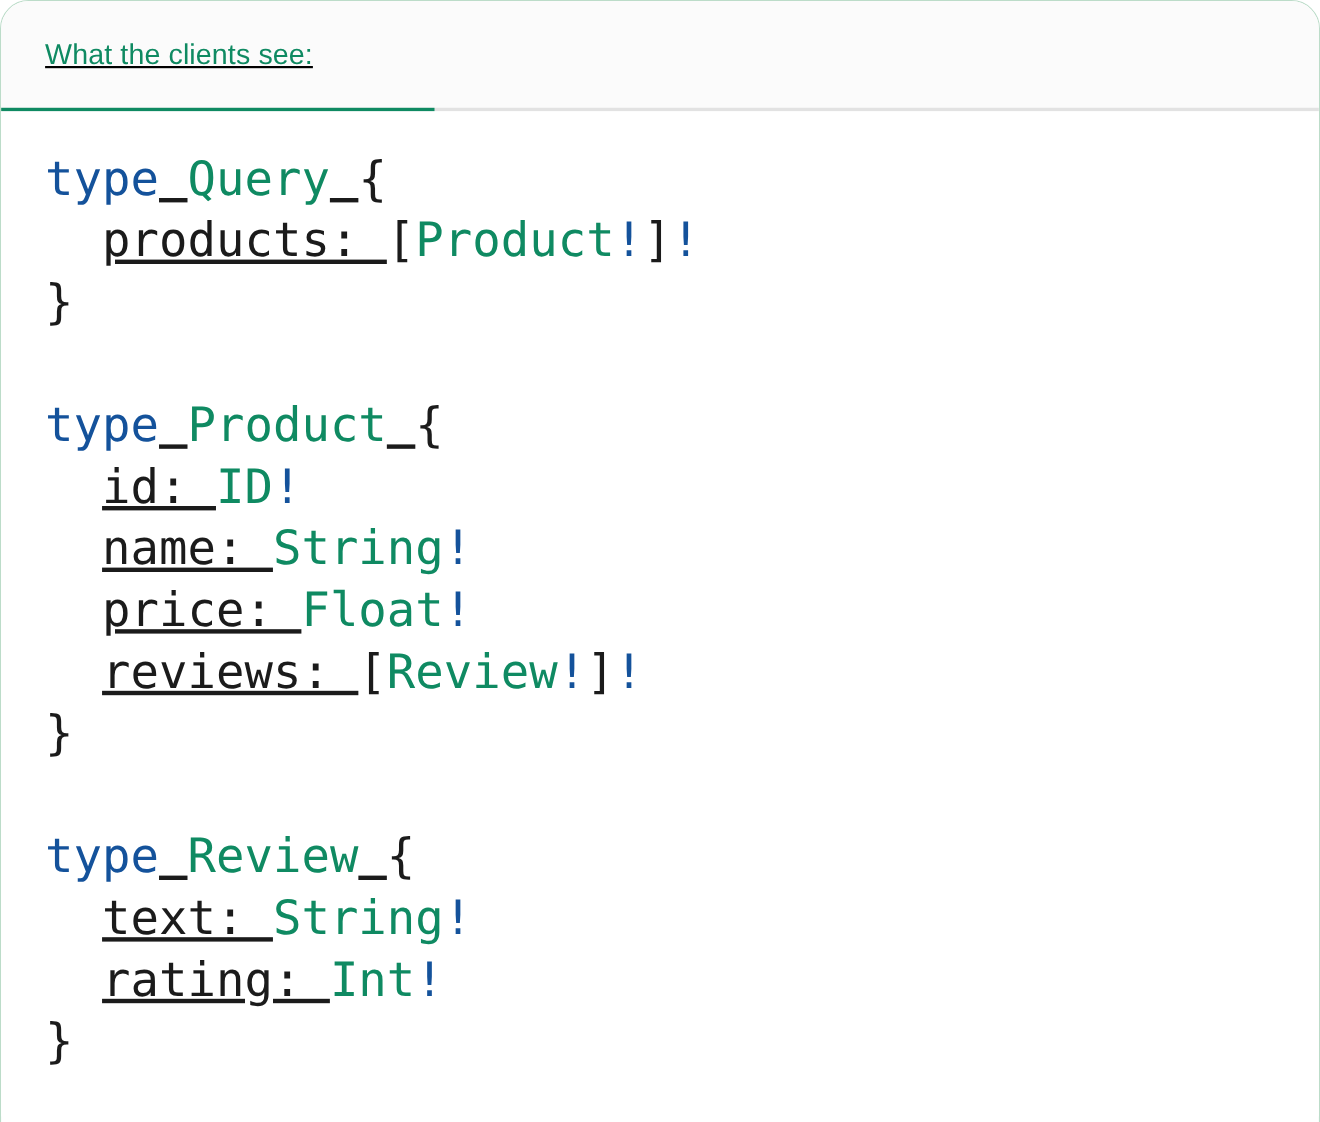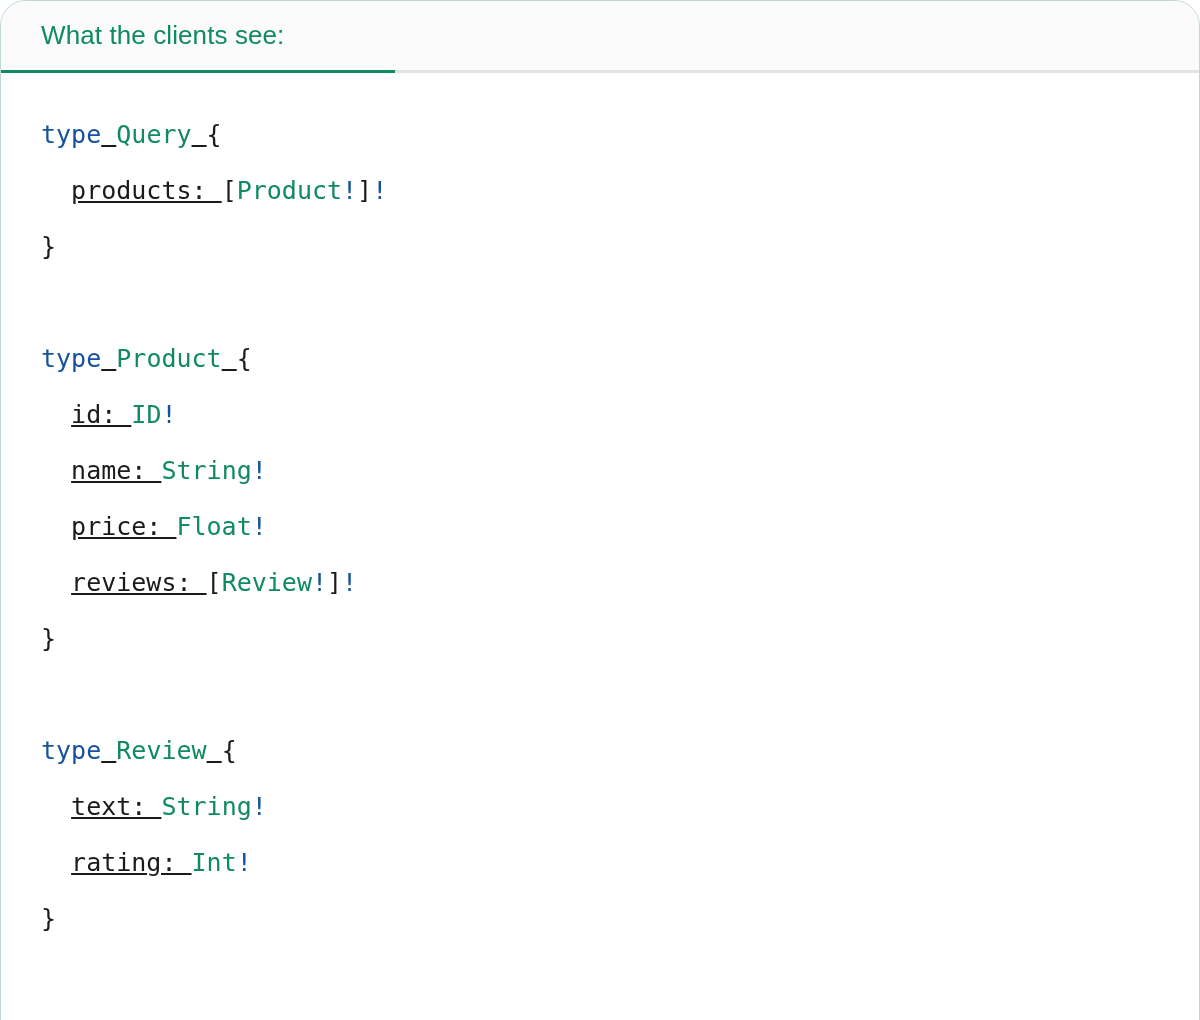--- a/index.html
+++ b/index.html
@@ -28,25 +28,26 @@
     height: 1060px;             
     background: #ffffff;
     border: 1px solid #bcdcc9;  
     border-radius: 26px;
     overflow: hidden;
   }
 
   
   .card-header {
     position: relative;
-    height: 72px;
+    height: 100px;
     background: #fbfbfb;
     border-bottom: 3px solid #e2e2e2;
     display: flex;
     align-items: center;
+    text-decoration: underline;
   }
 
   .tab {
     display: flex;
     align-items: center;
     height: 100%;
     padding: 0 24px 0 40px;
     background: transparent;
     border: none;
     cursor: pointer;
@@ -73,21 +74,21 @@
 
   
   .code-area {
     padding: 34px 40px 40px 40px;
     background: #ffffff;
   }
 
   pre.code {
     margin: 0;
     font-family: "DejaVu Sans Mono", monospace;
-    font-size: 25px;
+    font-size: 43px;
     line-height: 56px;
     white-space: pre;
     color: #1b1b1b;
     font-weight: 400;
   }
 
   .ln { display: block; height: 56px; }
   .ln.blank { height: 56px; }
 
   .kw   { color: #14529b; }  

